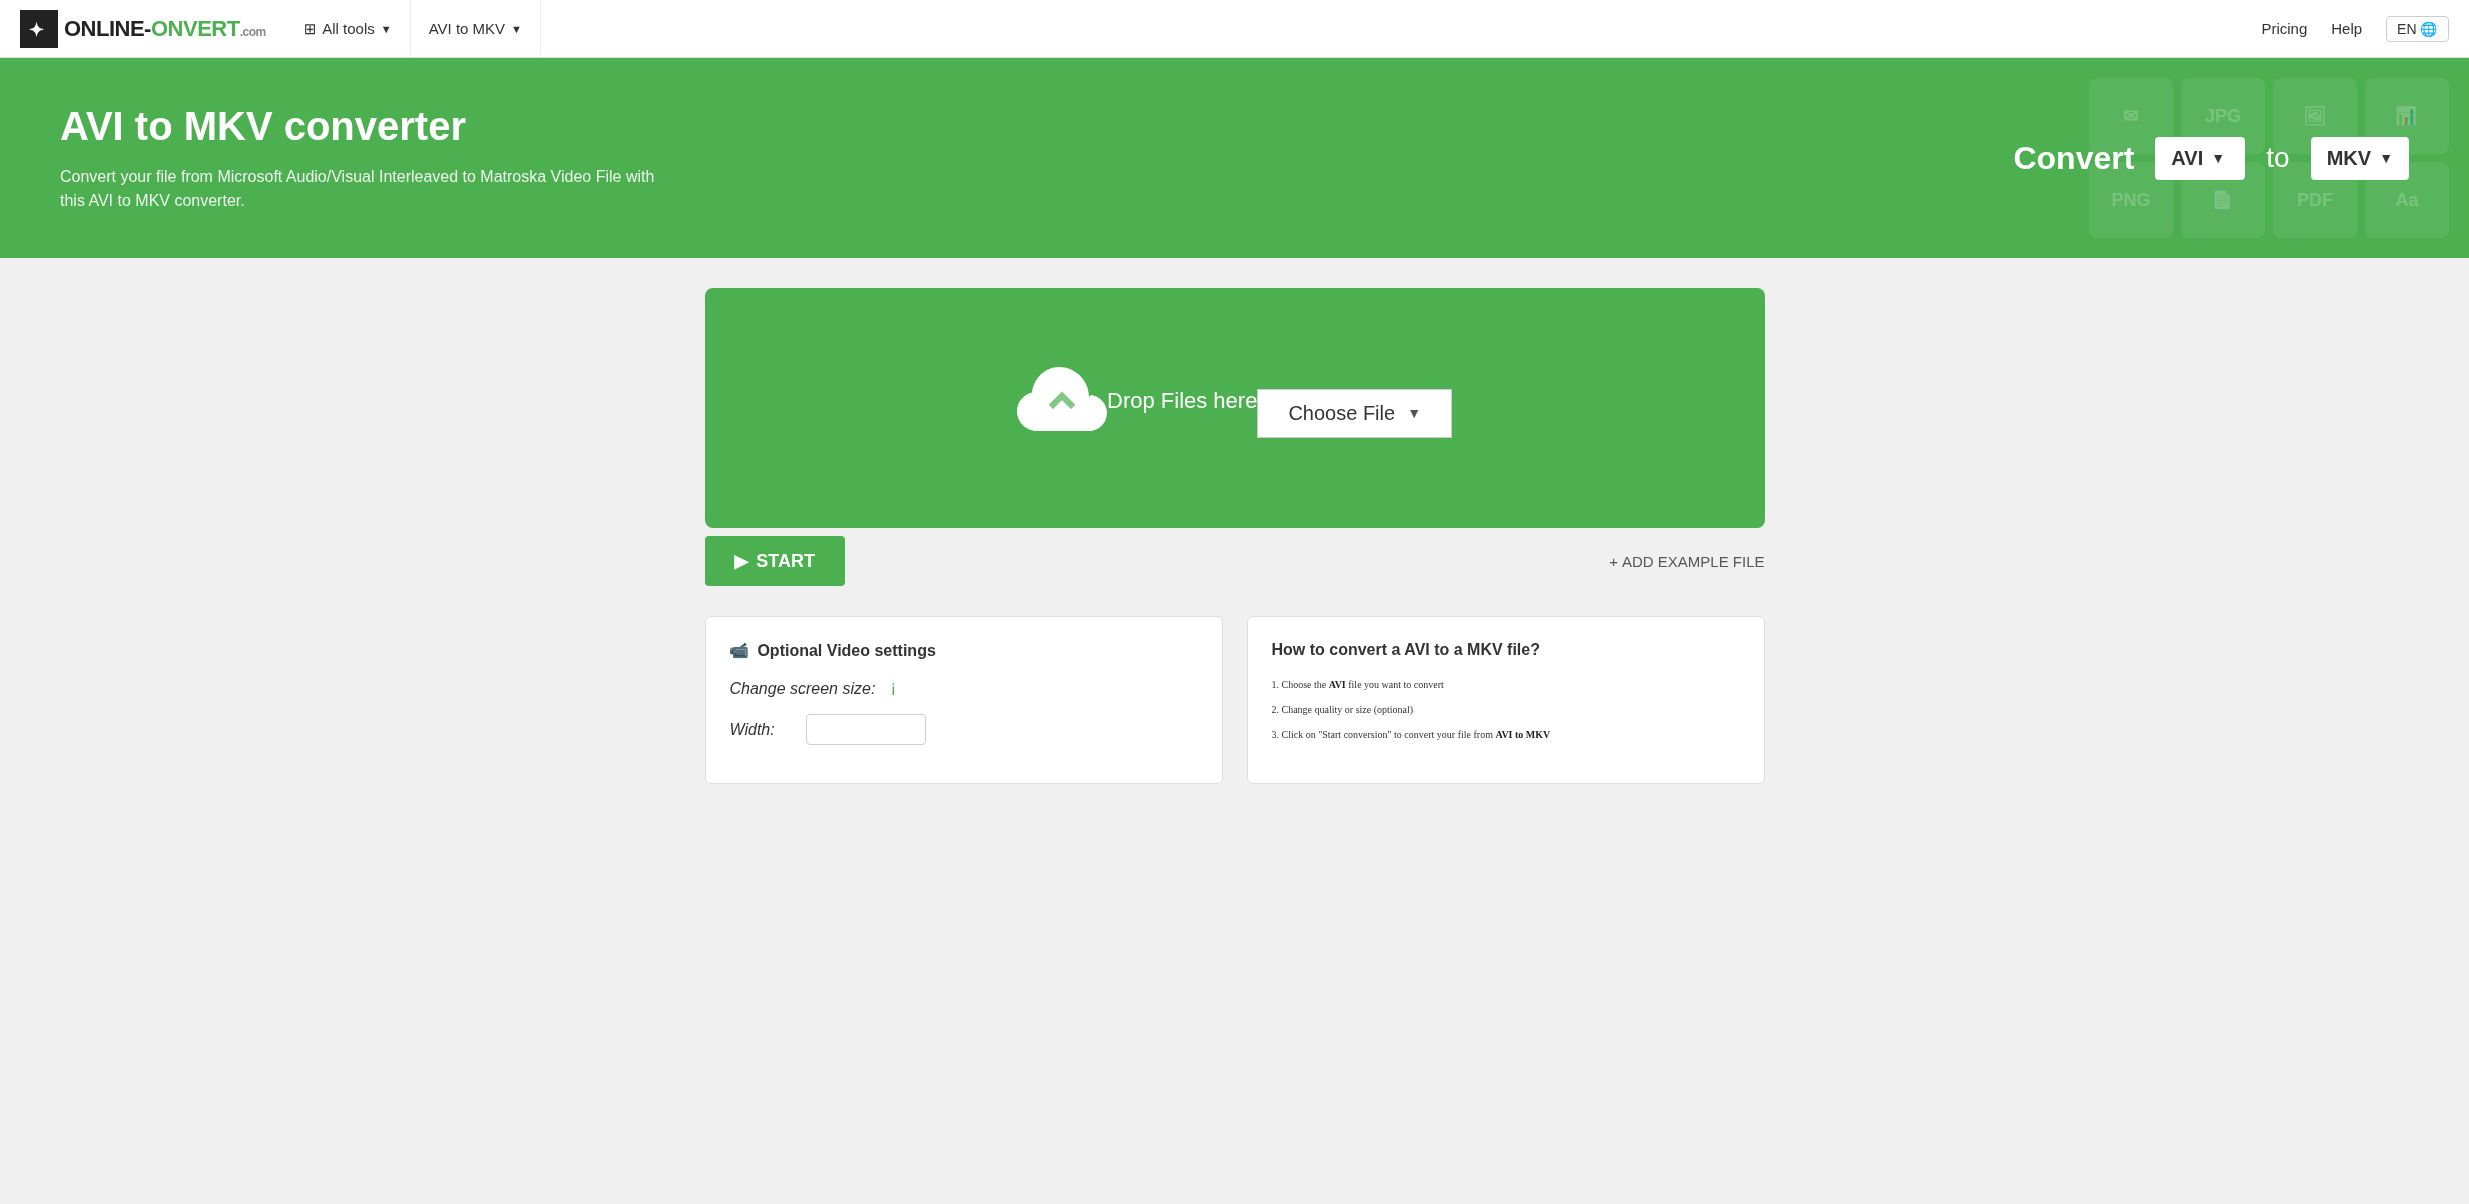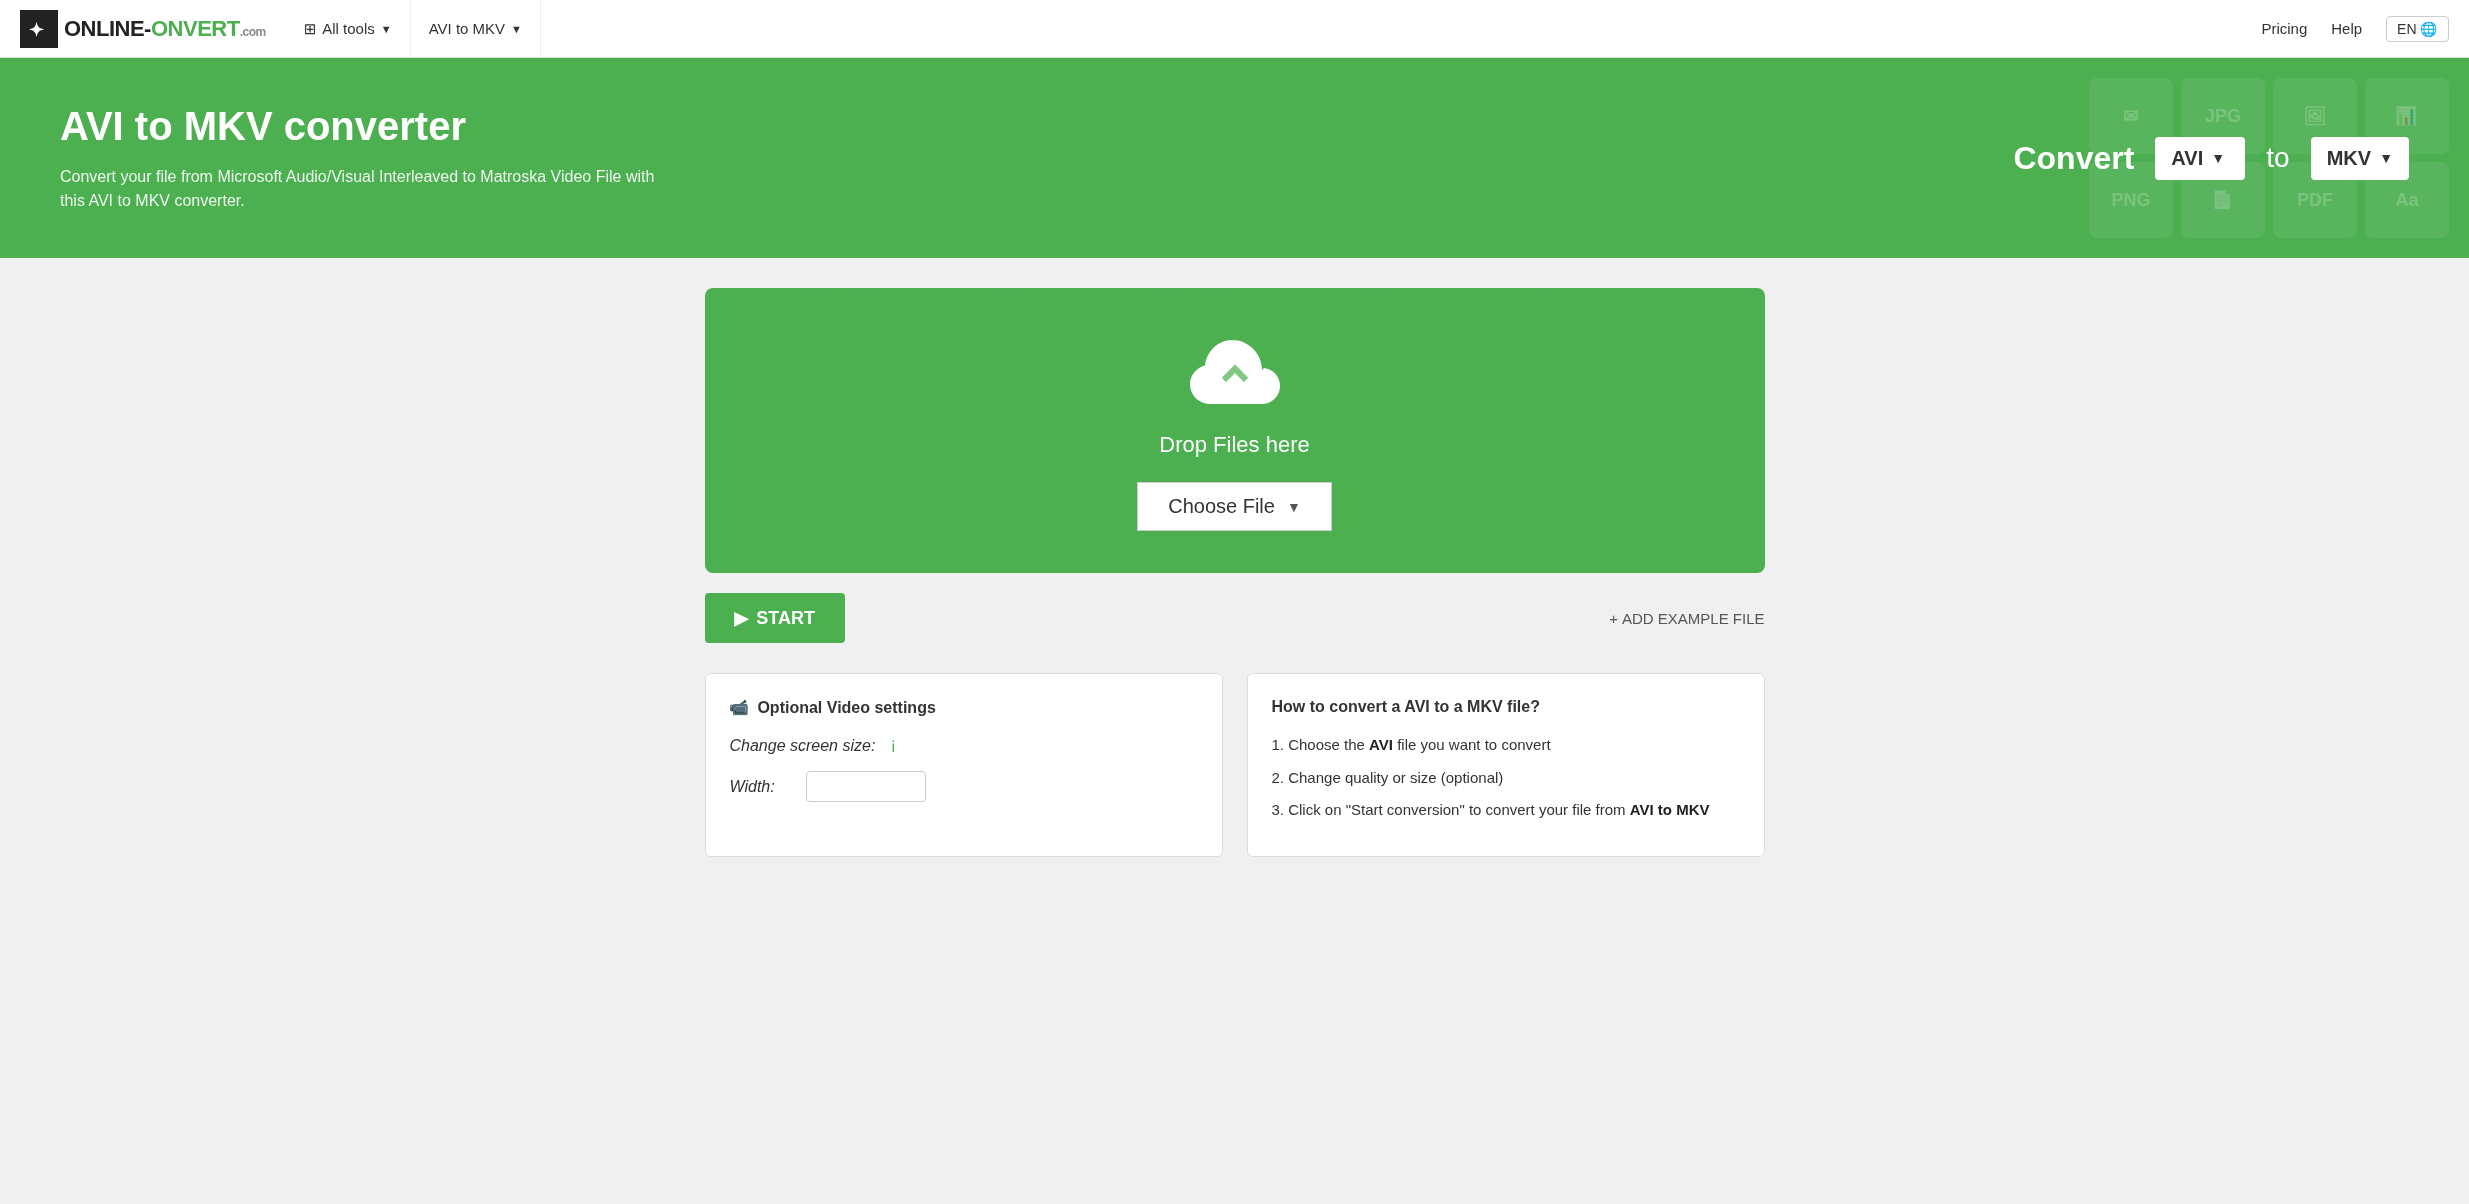--- a/index.html
+++ b/index.html
@@ -151,23 +151,22 @@
       padding: 30px 20px;
     }
 
     
     .upload-container {
       border: 2px dashed #4caf50;
       border-radius: 8px;
       background: #4caf50;
       padding: 50px 20px 40px;
       display: flex;
-      flex-direction: column;
-      align-items: center;
-      margin-bottom: 20px;
+      align-items: center;
+      margin-bottom: 8px;
       min-height: 240px;
       justify-content: center;
     }
     .cloud-icon {
       margin-bottom: 16px;
     }
     .drop-text {
       font-size: 22px;
       color: #fff;
       margin-bottom: 24px;
@@ -256,24 +255,25 @@
       font-size: 15px;
       width: 120px;
     }
 
     
     .how-to-list {
       list-style: none;
       padding: 0;
     }
     .how-to-list li {
-      font-size: 15px;
+      font-size: 10px;
       color: #333;
       margin-bottom: 10px;
       line-height: 1.5;
+      font-family: Liberation Serif, serif;
     }
     .how-to-list li strong { color: #222; }
   </style>
 </head>
 <body>
 
 <header class="header">
   <div class="logo-area">
     <div class="logo-icon">
       <svg width="28" height="28" viewBox="0 0 28 28" fill="none">

